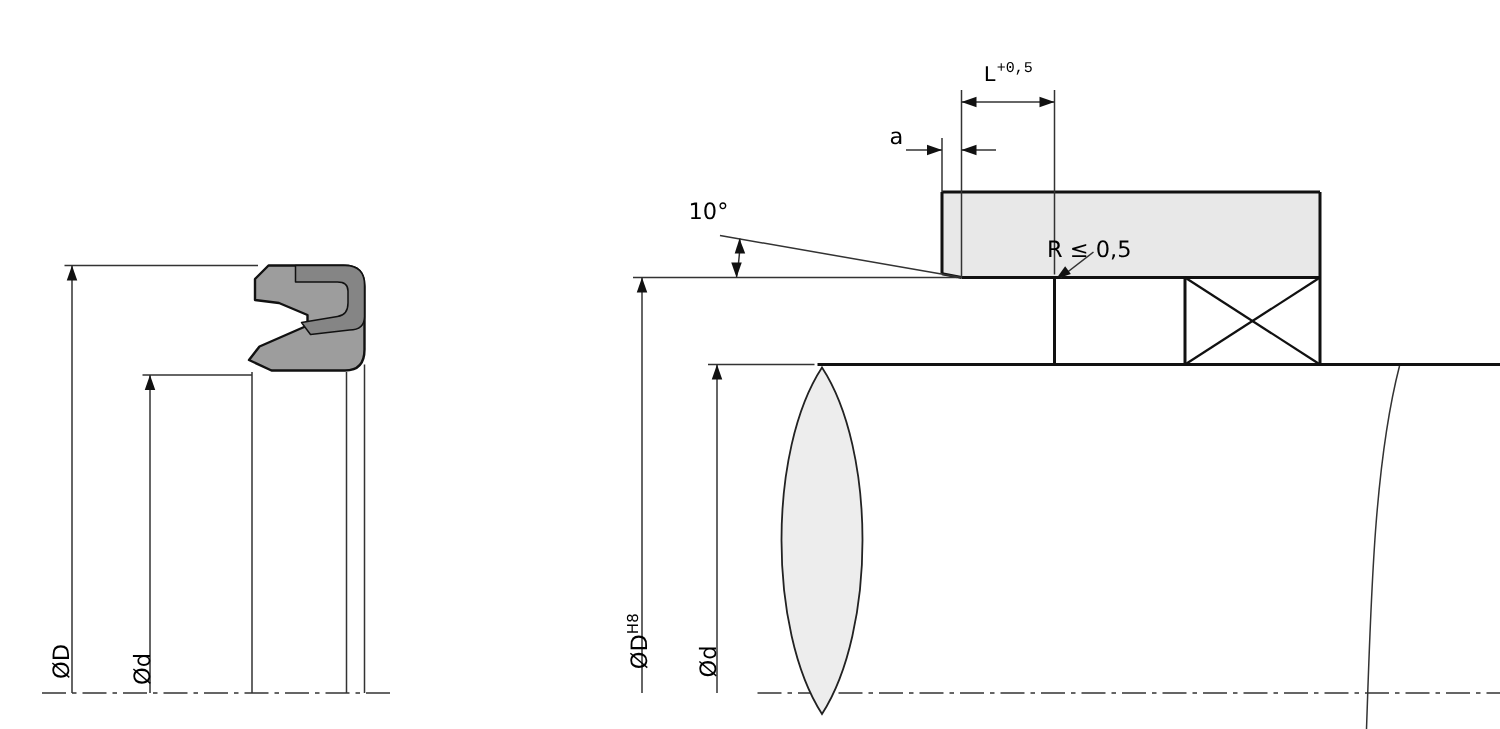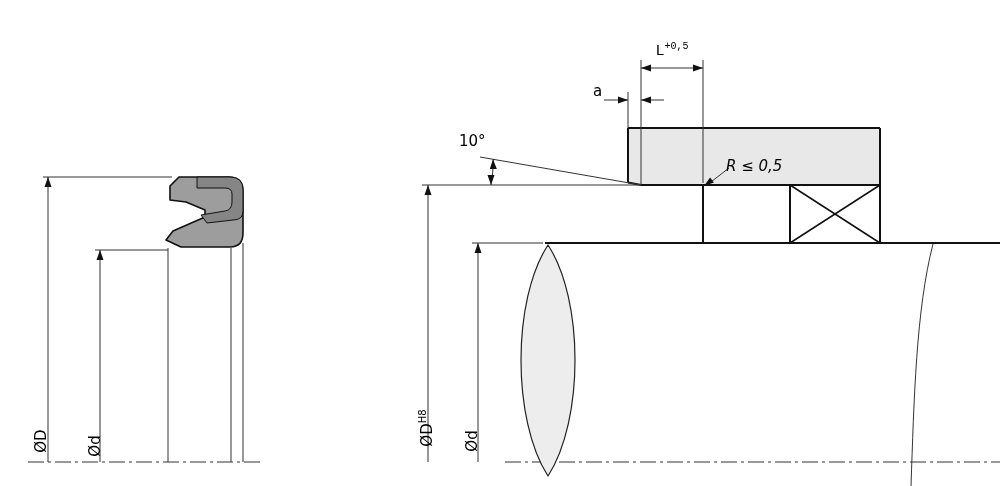--- a/index.html
+++ b/index.html
@@ -124,17 +124,17 @@
   </div>
 
   <div class="lbl" style="left:593px;top:82px;">
     <span>a</span>
   </div>
 
   <div class="lbl" style="left:447px;top:132px;margin-left:12px;">
     <span>10°</span>
   </div>
 
-  <div class="lbl" style="left:726px;top:157px;font-style:italic;">
+  <div class="lbl" style="left:698px;top:157px;">
     <span>R ≤ 0,5</span>
   </div>
 
 </div>
 
 </body></html>

